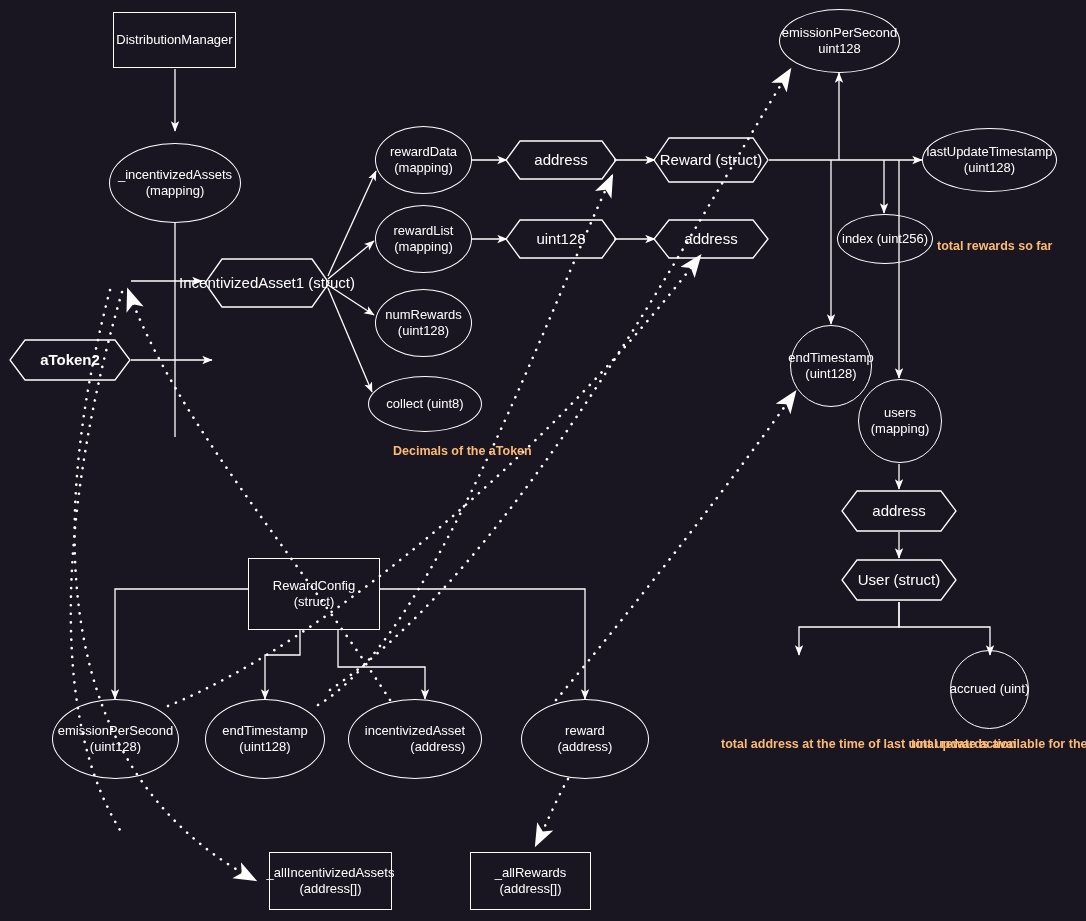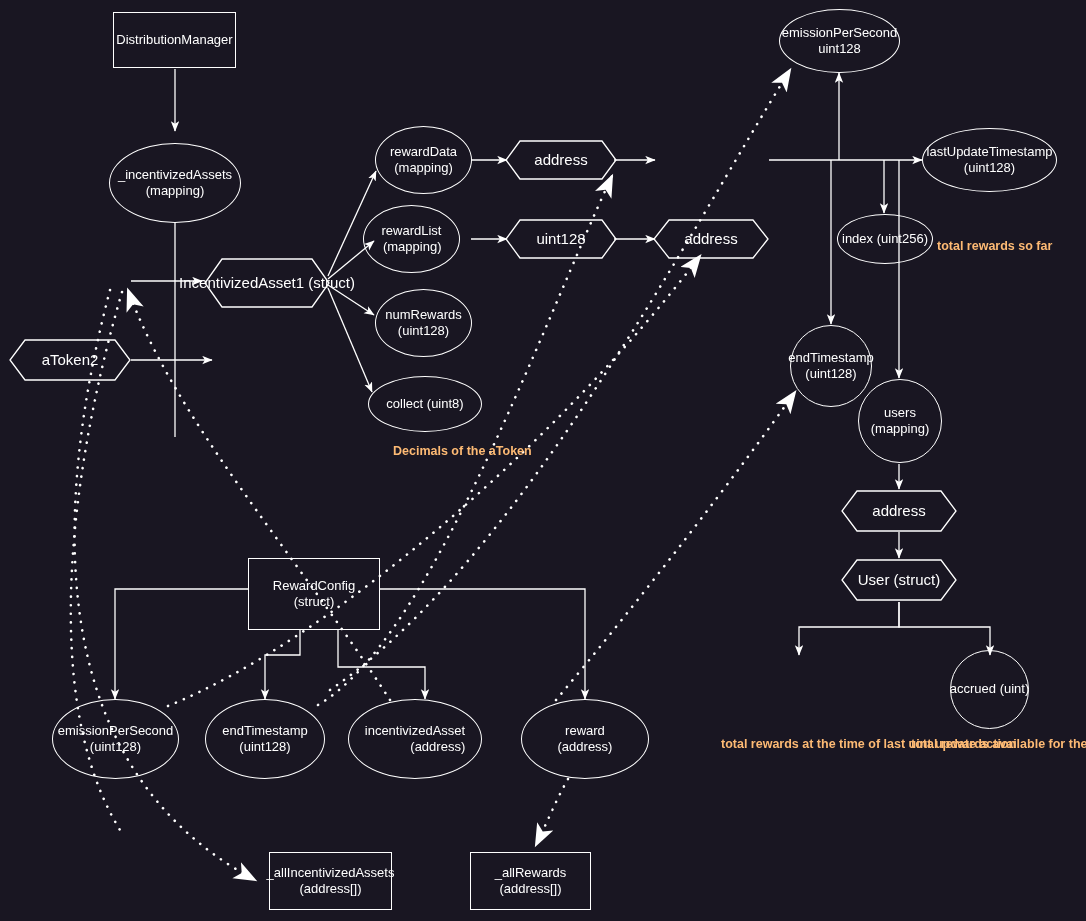--- a/index.html
+++ b/index.html
@@ -157,21 +157,21 @@
   </div>
 
   <div class="node ellipse" style="left:109px; top:143px; width:132px; height:80px;">
     <span>
       <span class="lbl">_incentivizedAssets</span>
       <span class="lbl">(mapping)</span>
     </span>
   </div>
 
 
-  <div class="hex-wrap" style="left:9px; top:339px; width:122px; height:42px;">
+  <div class="hex-wrap" style="left:9px; top:339px; width:122px; height:42px;font-weight:bold;">
     <svg width="122" height="42" viewBox="0 0 122 42">
       <polygon points="16,1 106,1 121,21 106,41 16,41 1,21" fill="none" stroke="#ffffff" stroke-width="1.3"></polygon>
     </svg>
     <div class="hex-label">aToken2</div>
   </div>
 
   <div class="hex-wrap" style="left:204px; top:258px; width:126px; height:50px;">
     <svg width="126" height="50" viewBox="0 0 126 50">
       <polygon points="18,1 108,1 125,25 108,49 18,49 1,25" fill="none" stroke="#ffffff" stroke-width="1.3"></polygon>
     </svg>
@@ -183,21 +183,21 @@
     </div>
   </div>
 
   <div class="node ellipse" style="left:375px; top:126px; width:97px; height:68px;">
     <span>
       <span class="lbl">rewardData</span>
       <span class="lbl">(mapping)</span>
     </span>
   </div>
 
-  <div class="node ellipse" style="left:363px; top:205px; width:97px; height:68px;text-align:right;">
+  <div class="node ellipse" style="left:375px; top:205px; width:97px; height:68px;">
     <span>
       <span class="lbl">rewardList</span>
       <span class="lbl">(mapping)</span>
     </span>
   </div>
 
   <div class="node ellipse" style="left:375px; top:289px; width:97px; height:68px;">
     <span>
       <span class="lbl">numRewards</span>
       <span class="lbl">(uint128)</span>
@@ -222,20 +222,31 @@
     <div class="hex-label">uint128</div>
   </div>
 
   <div class="hex-wrap" style="left:653px; top:219px; width:116px; height:40px;">
     <svg width="116" height="40" viewBox="0 0 116 40">
       <polygon points="16,1 100,1 115,20 100,39 16,39 1,20" fill="none" stroke="#ffffff" stroke-width="1.3"></polygon>
     </svg>
     <div class="hex-label">address</div>
   </div>
 
+  <div class="hex-wrap" style="left:653px; top:137px; width:116px; height:46px;">
+    <svg width="116" height="46" viewBox="0 0 116 46">
+      <polygon points="16,1 100,1 115,23 100,45 16,45 1,23" fill="none" stroke="#ffffff" stroke-width="1.3"></polygon>
+    </svg>
+    <div class="hex-label">
+      <span>
+        <span class="lbl">Reward</span>
+        <span class="lbl">(struct)</span>
+      </span>
+    </div>
+  </div>
 
   <div class="node ellipse" style="left:779px; top:9px; width:121px; height:64px;">
     <span>
       <span class="lbl">emissionPerSecond</span>
       <span class="lbl">uint128</span>
     </span>
   </div>
 
   <div class="node ellipse" style="left:922px; top:128px; width:135px; height:64px;">
     <span>
@@ -332,21 +343,21 @@
 
   <div class="note" style="left:393px; top:443px;text-align:right;">
     <span>Decimals of the aToken</span>
   </div>
 
   <div class="note" style="left:937px; top:238px;">
     <span>total rewards so far</span>
   </div>
 
   <div class="note" style="left:721px; top:736px; width:158px;">
-    <span class="lbl">total rewards at the time of</span>
+    <span class="lbl">total address at the time of</span>
     <span class="lbl">last uint update action</span>
   </div>
 
   <div class="note" style="left:911px; top:736px; width:158px;">
     <span class="lbl">total rewards available for</span>
     <span class="lbl">the user to collect</span>
   </div>
 
 </div>
 

